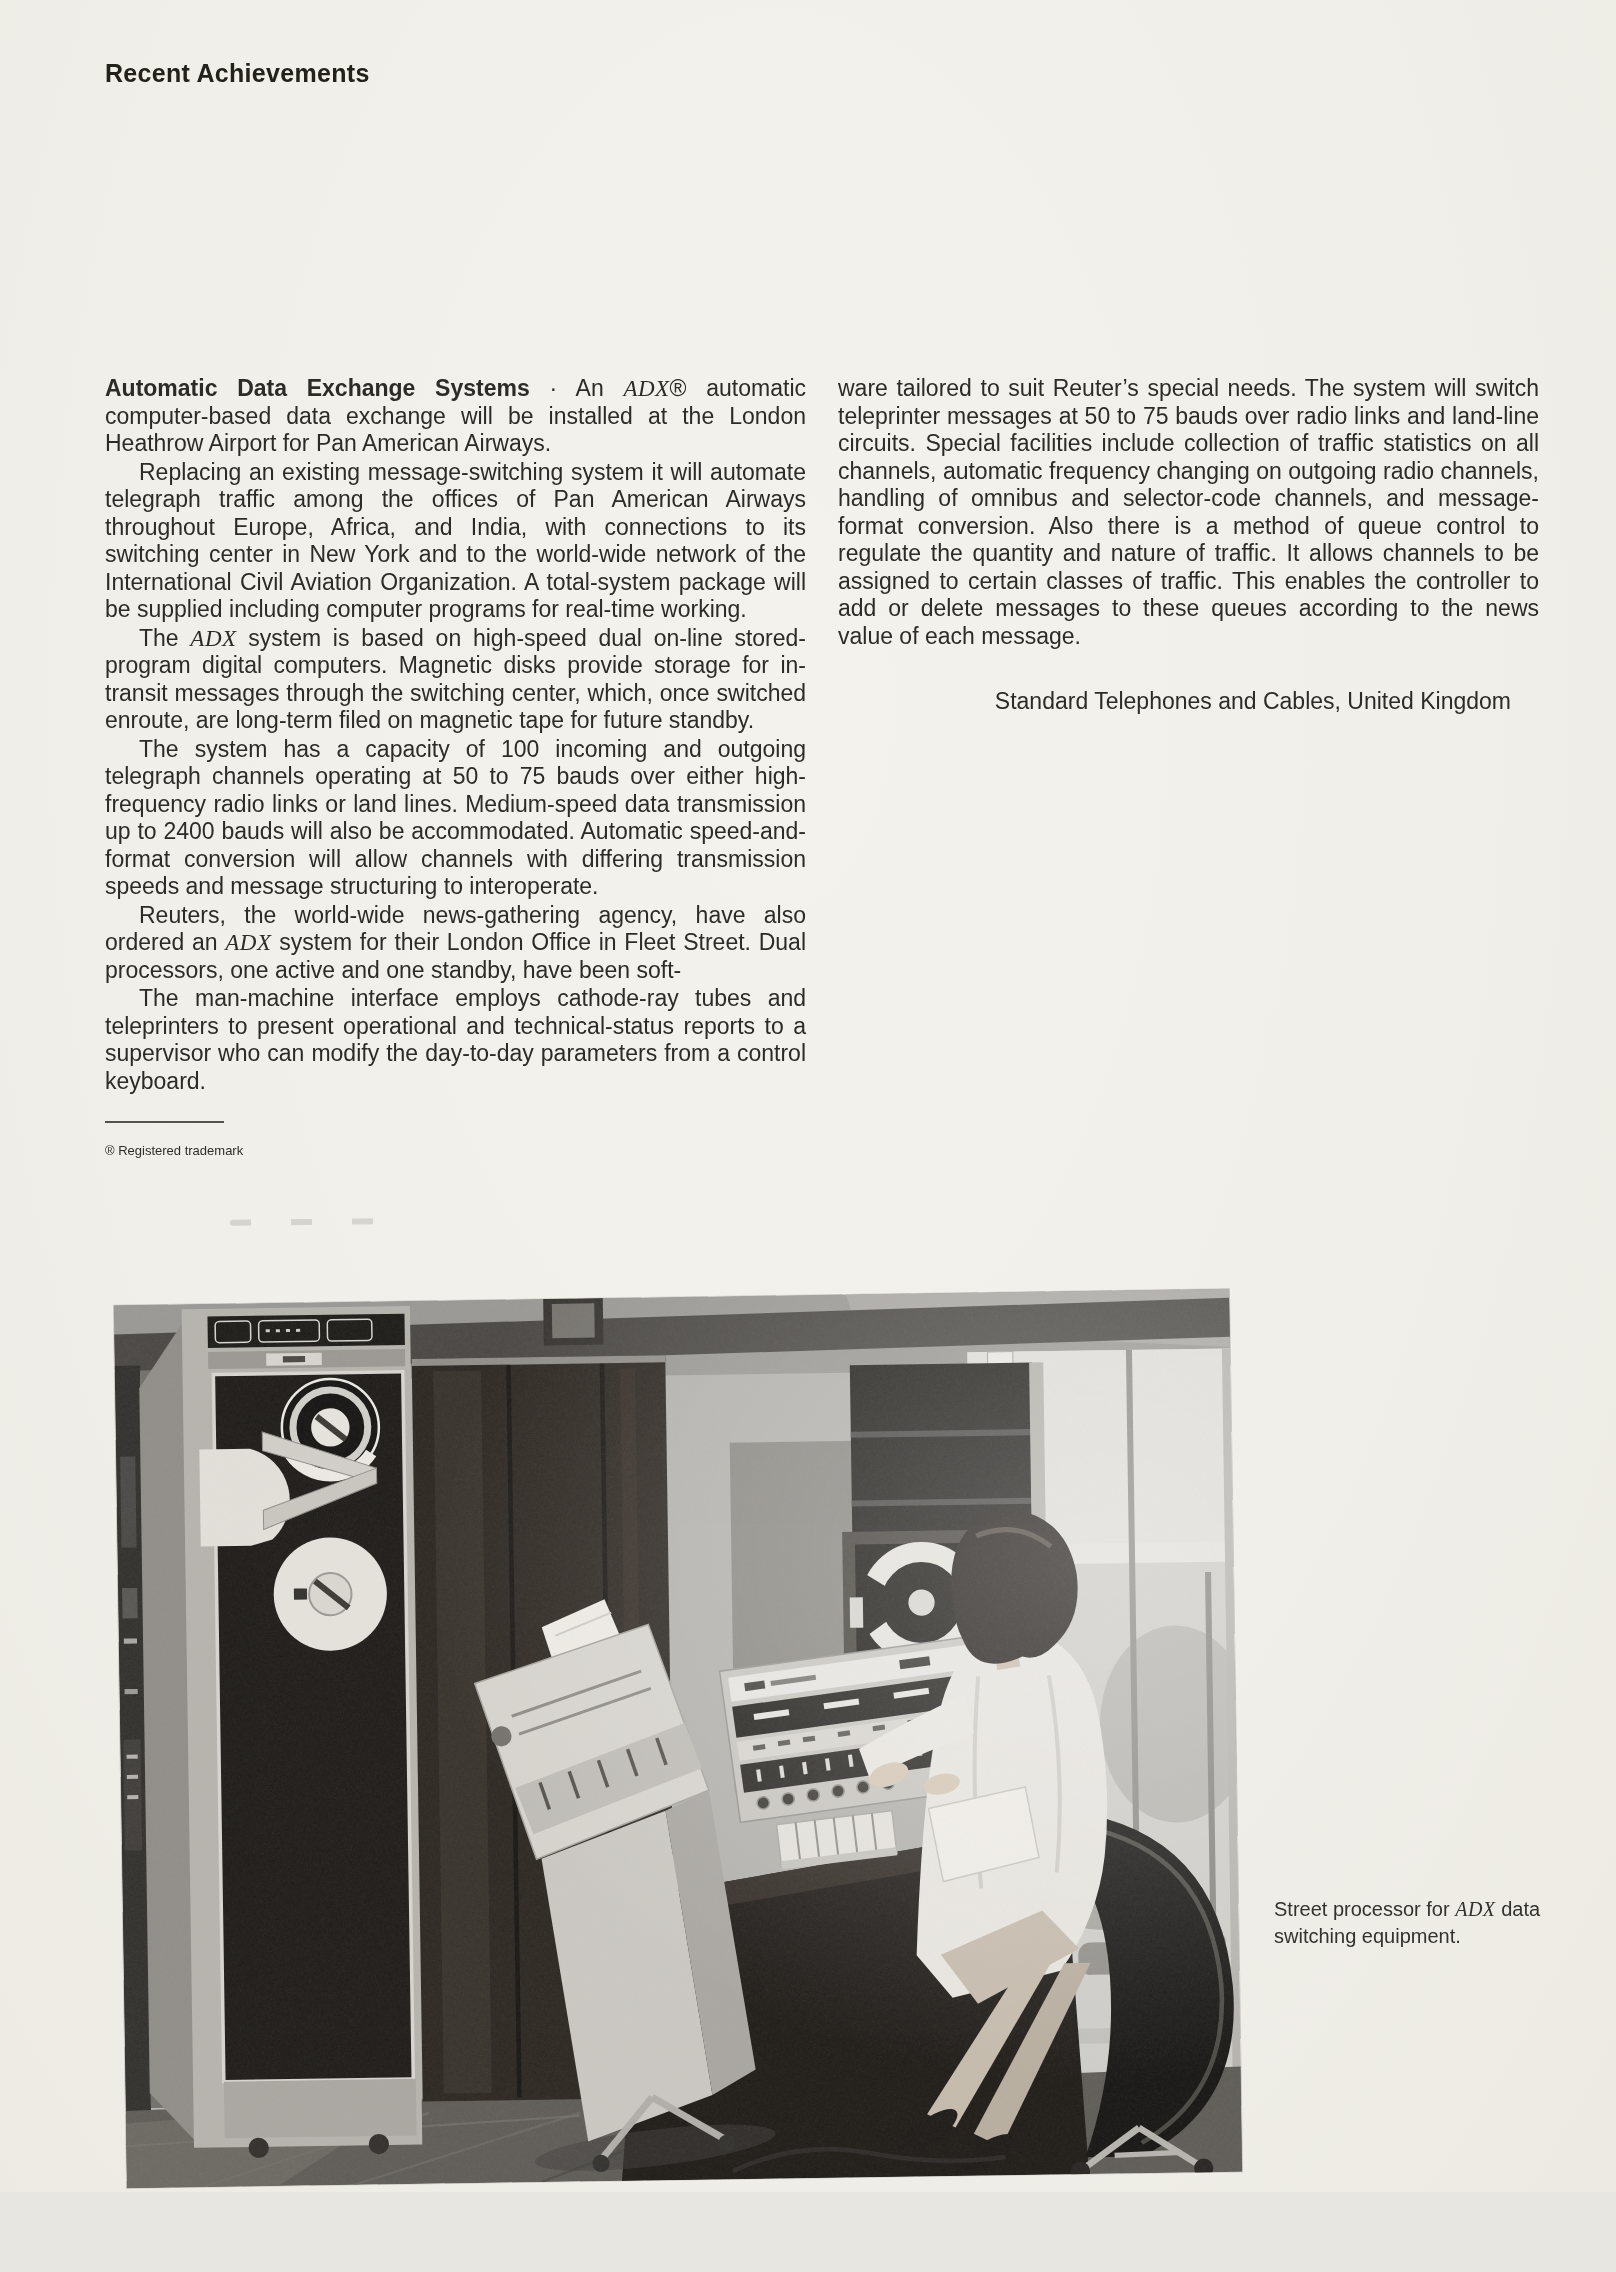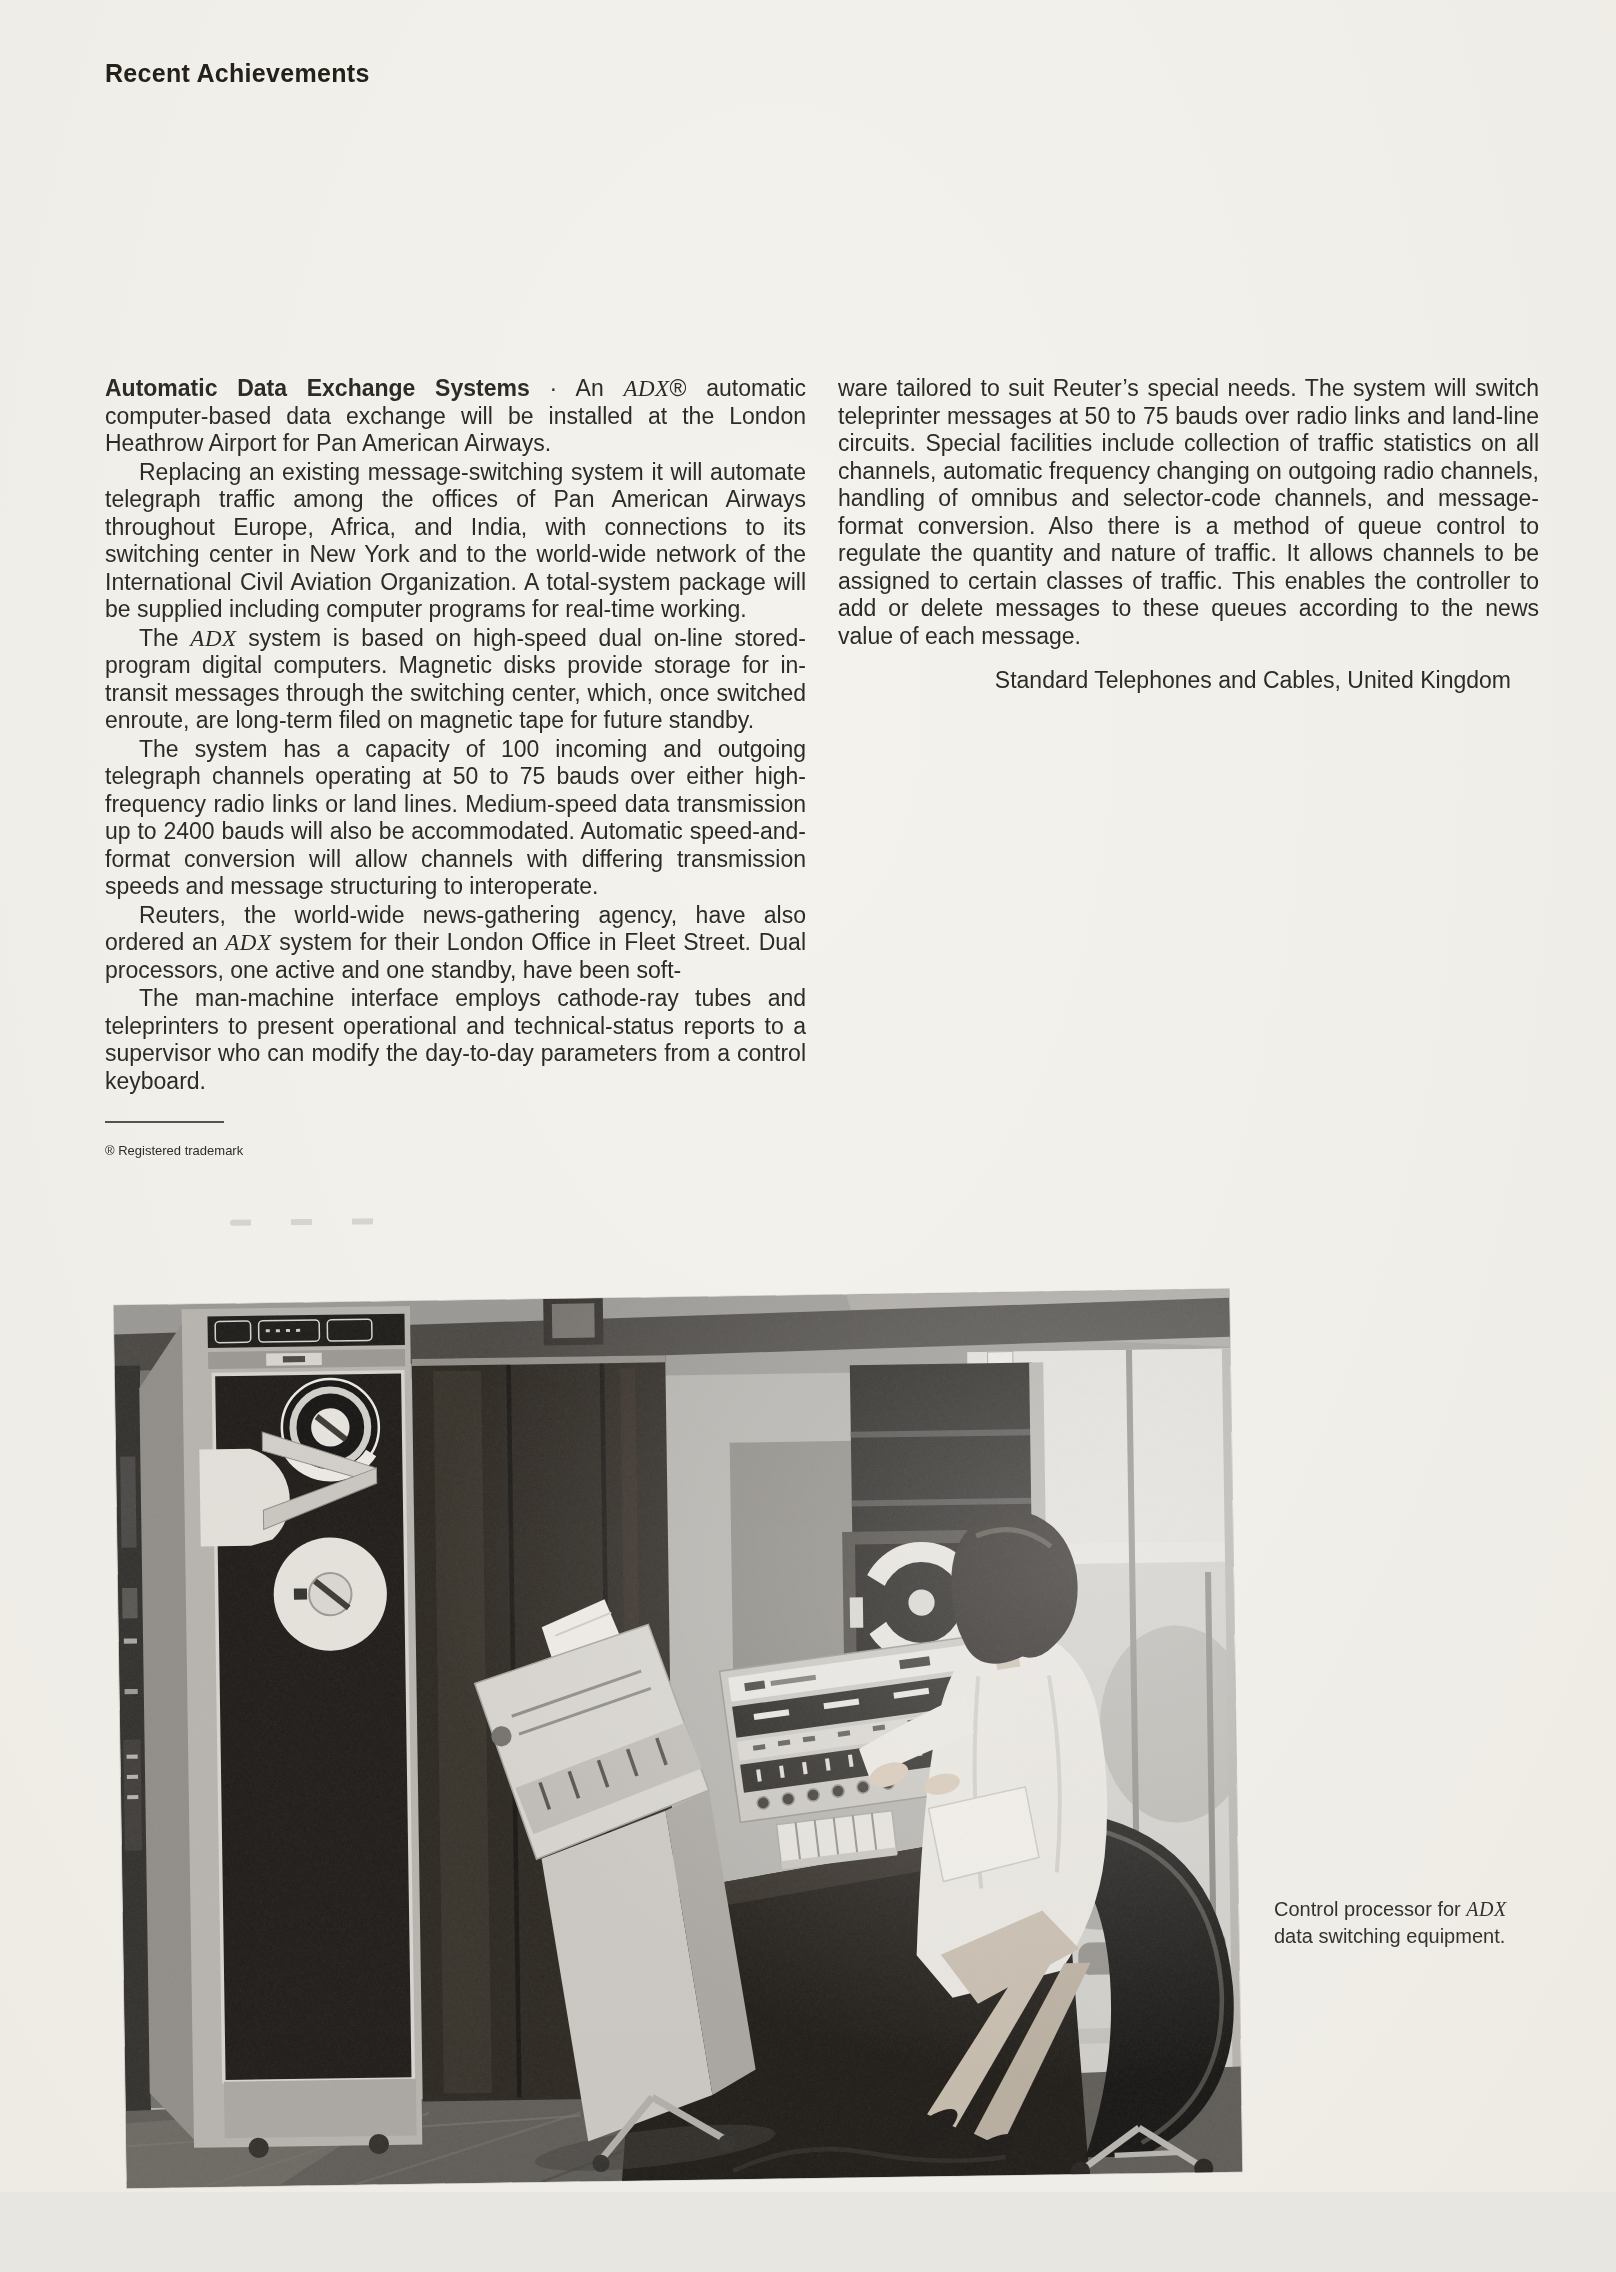--- a/index.html
+++ b/index.html
@@ -16,21 +16,21 @@
   .columns{
     position:absolute;left:104px;top:375px;width:1435px;
     display:flex;gap:32px;justify-content:flex-end;
   }
   .col{width:701px;font-size:23px;line-height:27.5px;text-align:justify;}
   .para{margin:0 0 1px 0;}
   .para.indent{text-indent:34px;}
   .s-bold{font-weight:700;}
   .s-italic{font-family:"Liberation Serif", serif;font-style:italic;letter-spacing:0.5px;}
   .attribution{
-    margin-top:17px;text-align:right;padding-right:28px;font-size:23px;
+    margin-top:38px;text-align:right;padding-right:28px;font-size:23px;
   }
   .footnote-block{margin-top:26px;}
   .footnote-rule{width:119px;height:1.5px;background:#55534e;}
   .footnote-text{margin-top:14px;font-size:13px;color:#2f2d29;}
   .pencil-smudge{
     position:absolute;left:230px;top:1219px;width:157px;height:6px;
     background:repeating-linear-gradient(90deg, rgba(110,108,102,.38) 0 21px, transparent 21px 61px);
     border-radius:3px;transform:rotate(-.6deg);opacity:.55;
   }
   .figure{
@@ -320,19 +320,19 @@
         <circle cx="2132" cy="1740" r="19" fill="#201d1a"></circle>
       </g>
 
       <path d="M1200,1732 Q1330,1672 1470,1700 T1740,1712" stroke="#2b2824" stroke-width="9" fill="none" opacity=".8"></path>
 
       <rect x="0" y="0" width="2208" height="1748" fill="url(#glow)"></rect>
       <rect x="0" y="0" width="2208" height="1748" filter="url(#grain)" opacity="0.18"></rect>
     </svg>
   </div>
 
-  <div class="caption"><span>Control processor for </span><span class="s-italic">ADX</span><span> data switching equipment.</span></div>
+  <div class="caption"><span>Street processor for </span><span class="s-italic">ADX</span><span> data switching equipment.</span></div>
 
   <div class="footer-page-number">276</div>
   <div class="footer-journal">Electrical Communication · Volume 43, Number 3 · 1968</div>
 
 </div>
 
 
 </body></html>

